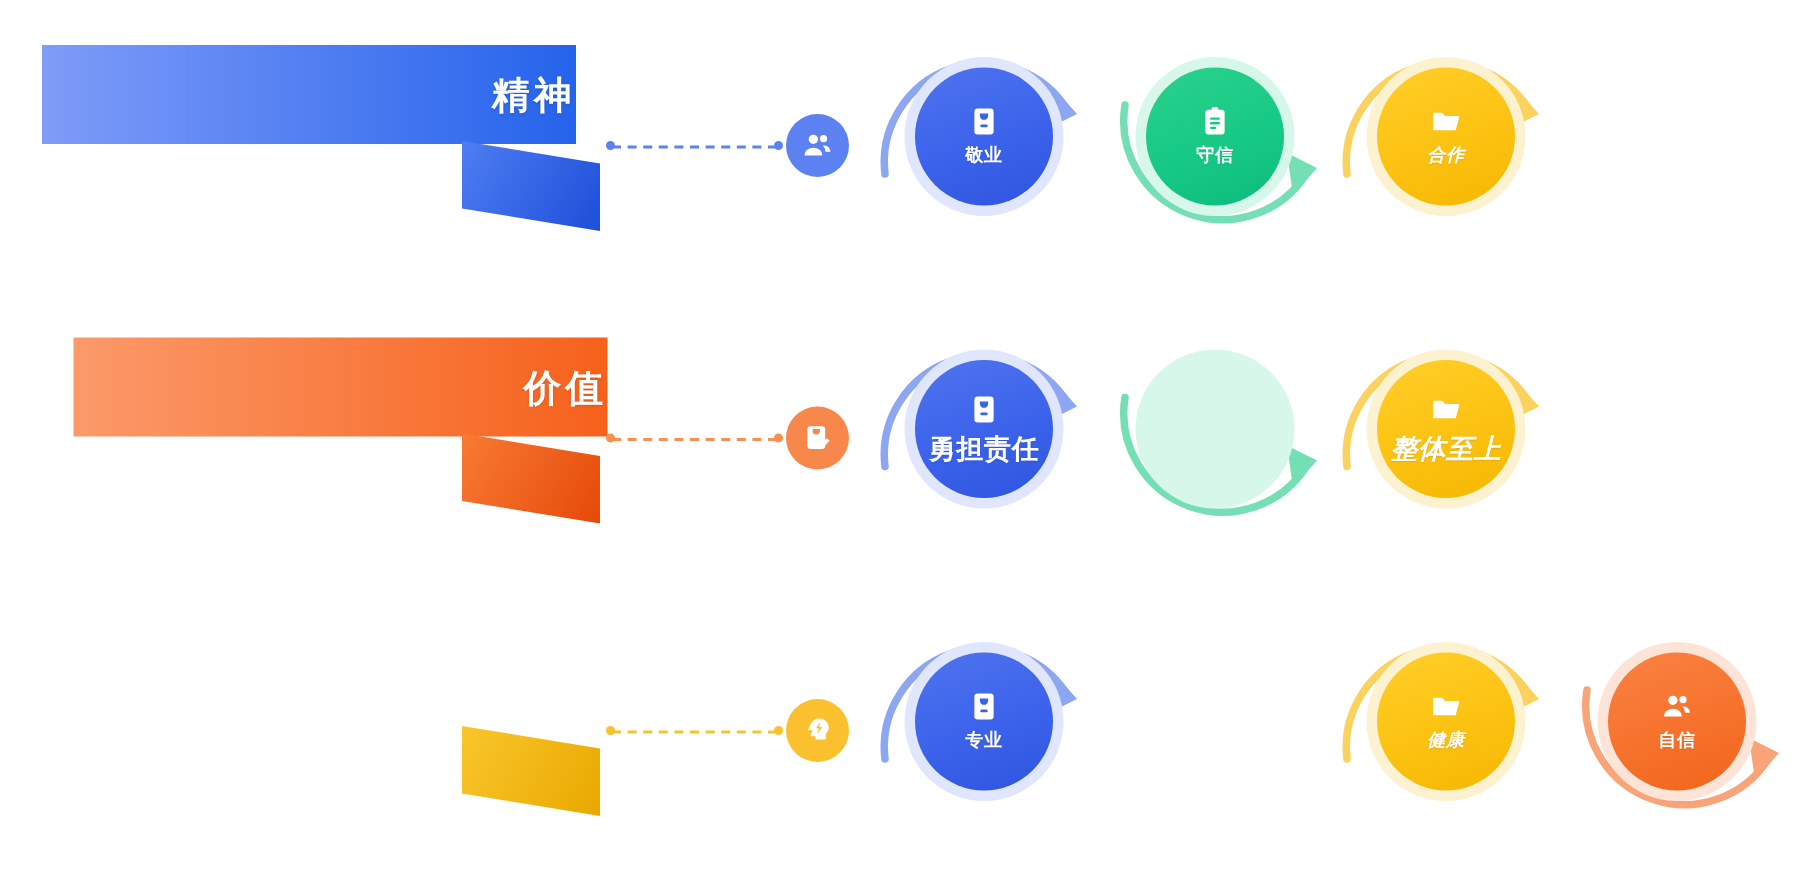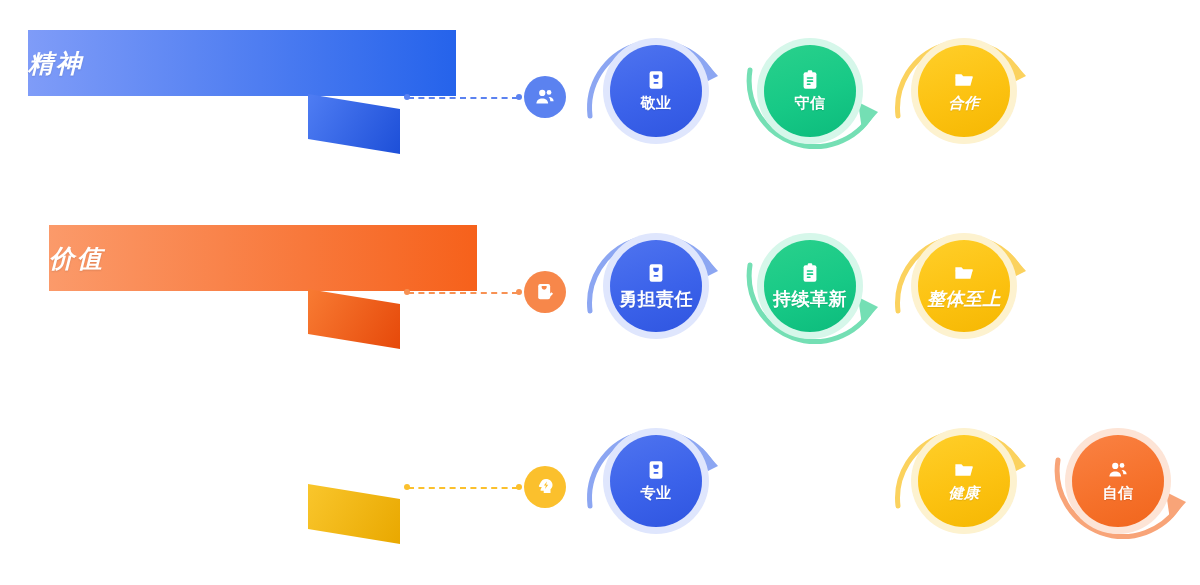--- a/index.html
+++ b/index.html
@@ -37,26 +37,25 @@
     position: absolute;
     left: 28px;
     top: 30px;
     width: 370px;
     height: 140px;
   }
   .banner-bar {
     position: absolute;
     left: 0;
     top: 0;
-    width: 428px;
+    width: 356px;
     height: 66px;
     display: flex;
     align-items: center;
-    justify-content: flex-start;
-    font-style: italic;
+    justify-content: flex-end;
   }
   .banner-label {
     color: #ffffff;
     font-size: 25px;
     font-weight: bold;
     letter-spacing: 3px;
     text-shadow: 0 1px 2px rgba(0,0,0,0.12);
   }
   .banner-tail {
     position: absolute;
@@ -160,21 +159,21 @@
     display: flex;
     flex-direction: column;
     align-items: center;
     justify-content: center;
     gap: 3px;
   }
   .node-icon { width: 22px; height: 22px; display: block; }
   .node-icon svg { width: 22px; height: 22px; fill: #ffffff; }
   .node-label {
     color: #ffffff;
-    font-size: 15px;
+    font-size: 12px;
     font-weight: bold;
     letter-spacing: 0.5px;
     white-space: nowrap;
     text-shadow: 0 1px 1px rgba(0,0,0,0.10);
   }
   .node-label.small { font-size: 18px; }
 
   .node-arc {
     position: absolute;
     left: 0;
@@ -324,32 +323,20 @@
           <span class="node-label small">勇担责任</span>
         </div>
       </div>
 
       <div class="node node-1 c-green">
         <svg class="node-arc" viewBox="0 0 156 160">
           <path d="M18 52 A 66 66 0 0 0 140 96" fill="none" stroke="#74dfb4" stroke-width="5" stroke-linecap="round"></path>
           <path d="M130 112 L146 94 L126 84 Z" fill="#74dfb4"></path>
         </svg>
         <div class="node-halo"></div>
-        <div class="node-disc">
-          <span class="node-icon">
-            <svg viewBox="0 0 24 24" aria-hidden="true">
-              <rect x="5" y="3.5" width="14" height="18" rx="2.2"></rect>
-              <rect x="9.6" y="1.4" width="4.8" height="3.4" rx="1.1"></rect>
-              <rect x="8.4" y="9" width="7.2" height="1.7" rx="0.85" fill="#17c986"></rect>
-              <rect x="8.4" y="12.4" width="7.2" height="1.7" rx="0.85" fill="#17c986"></rect>
-              <rect x="8.4" y="15.8" width="4.4" height="1.7" rx="0.85" fill="#17c986"></rect>
-            </svg>
-          </span>
-          <span class="node-label small">持续革新</span>
-        </div>
       </div>
 
       <div class="node node-2 c-yellow">
         <svg class="node-arc" viewBox="0 0 156 160">
           <path d="M12 98 A 66 66 0 0 1 134 56" fill="none" stroke="#fbd25e" stroke-width="5" stroke-linecap="round"></path>
           <path d="M124 40 L140 58 L120 68 Z" fill="#fbd25e"></path>
         </svg>
         <div class="node-halo"></div>
         <div class="node-disc">
           <span class="node-icon">

